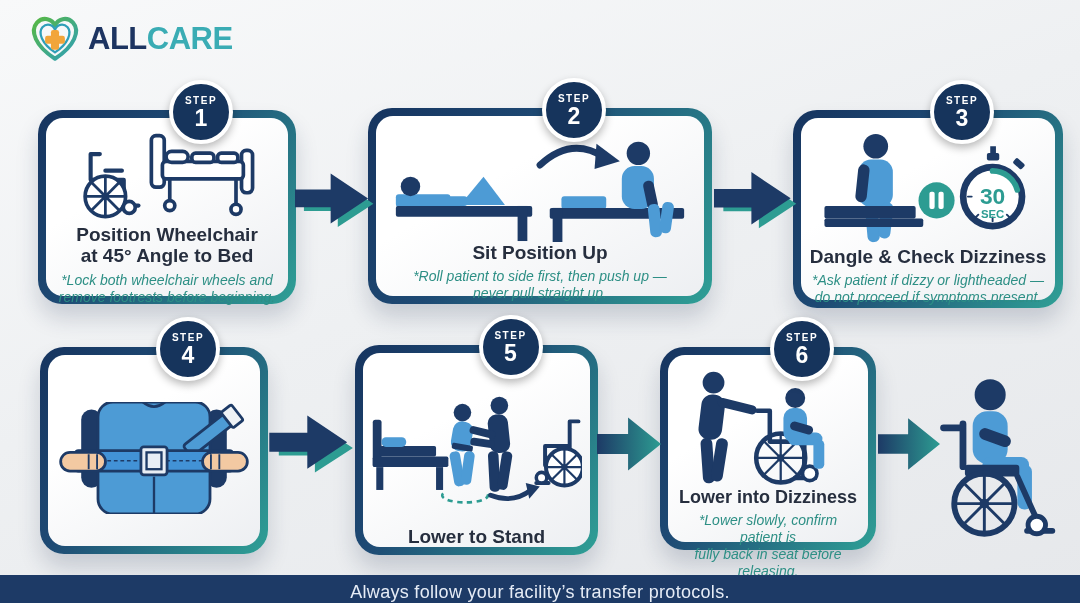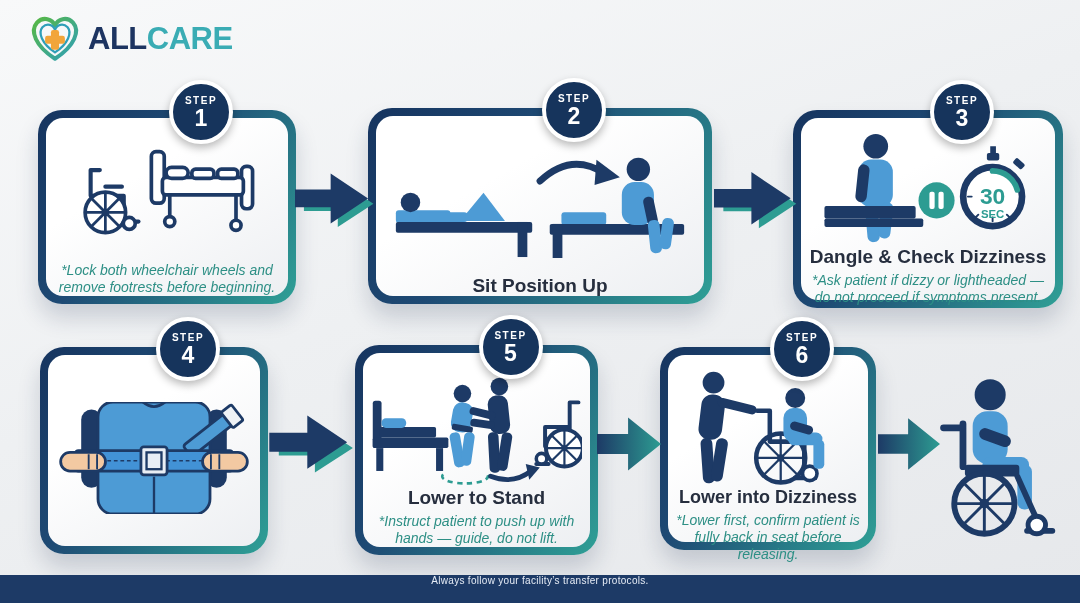--- a/index.html
+++ b/index.html
@@ -49,21 +49,21 @@
   .a1{left:295px;top:164px;width:82px;height:76px;}
   .a2{left:714px;top:164px;width:86px;height:76px;}
   .a3{left:266px;top:408px;width:94px;height:76px;}
   .a4{left:597px;top:412px;width:64px;height:64px;}
   .a5{left:878px;top:412px;width:62px;height:64px;}
   
   .final-icon{position:absolute;left:928px;top:366px;width:136px;height:182px;}
   
   .footer{
     position:absolute;left:0;bottom:0;width:100%;height:28px;background:#1d3a66;
-    color:#e6ecf6;display:flex;align-items:flex-start;justify-content:center;font-size:10px;letter-spacing:.3px;
+    color:#e6ecf6;display:flex;align-items:flex-end;justify-content:center;font-size:18px;letter-spacing:.3px;
   }
 </style>
 </head>
 <body>
 
 <div class="canvas">
 
   <div class="logo">
     <svg width="54" height="52" viewBox="0 0 60 56">
       <defs>
@@ -112,20 +112,22 @@
           </g>
           <g stroke="#1d3a66" stroke-width="3">
             <line x1="38" y1="48" x2="38" y2="92"></line>
             <line x1="16" y1="70" x2="60" y2="70"></line>
             <line x1="23" y1="55" x2="53" y2="85"></line>
             <line x1="53" y1="55" x2="23" y2="85"></line>
           </g>
           <circle cx="38" cy="70" r="4" fill="#1d3a66"></circle>
         </svg>
       </div>
+      <div class="title">Position Wheelchair
+at 45° Angle to Bed</div>
       <div class="note">*Lock both wheelchair wheels and
 remove footrests before beginning.</div>
     </div>
   </section>
 
   <section class="card c2">
     <div class="badge">
       <span class="stp">STEP</span>
       <span class="num">2</span>
     </div>
@@ -147,20 +149,22 @@
           <rect x="160" y="80" width="138" height="11" rx="2" fill="#1d3a66"></rect>
           <rect x="163" y="80" width="10" height="36" fill="#1d3a66"></rect>
           <circle cx="251" cy="24" r="12" fill="#1d3a66"></circle>
           <rect x="234" y="37" width="33" height="44" rx="13" fill="#4d9bd5"></rect>
           <rect x="258" y="52" width="11" height="30" rx="5" fill="#1d3a66" transform="rotate(-12 263 67)"></rect>
           <rect x="262" y="76" width="12" height="34" rx="5" fill="#4d9bd5" transform="rotate(-6 268 93)"></rect>
           <rect x="274" y="74" width="12" height="32" rx="5" fill="#4d9bd5" transform="rotate(8 280 90)"></rect>
         </svg>
       </div>
       <div class="title">Sit Position Up</div>
+      <div class="note">*Roll patient to side first, then push up —
+never pull straight up.</div>
     </div>
   </section>
 
   <section class="card c3">
     <div class="badge">
       <span class="stp">STEP</span>
       <span class="num">3</span>
     </div>
     <div class="card-inner">
       <div class="icon-wrap">
@@ -280,22 +284,20 @@
           </g>
           <circle cx="220" cy="86" r="3.5" fill="#1d3a66"></circle>
           <circle cx="194" cy="98" r="6" fill="#fff" stroke="#1d3a66" stroke-width="4"></circle>
 
           <path d="M82,116 A26,8 0 1 0 132,116" fill="none" stroke="#2d9c92" stroke-width="3" stroke-dasharray="6 5"></path>
           <path d="M136,118 Q162,128 182,112" fill="none" stroke="#1d3a66" stroke-width="5.5" stroke-linecap="round"></path>
           <polygon points="176,104 192,108 180,122" fill="#1d3a66"></polygon>
         </svg>
       </div>
       <div class="title">Lower to Stand</div>
-      <div class="note">*Instruct patient to push up with
-hands — guide, do not lift.</div>
     </div>
   </section>
 
   <section class="card c6">
     <div class="badge">
       <span class="stp">STEP</span>
       <span class="num">6</span>
     </div>
     <div class="card-inner">
       <div class="icon-wrap">
@@ -321,21 +323,21 @@
           <circle cx="146" cy="115" r="8" fill="#fff" stroke="#1d3a66" stroke-width="4"></circle>
 
           <circle cx="130" cy="32" r="11" fill="#1d3a66"></circle>
           <rect x="117" y="43" width="26" height="38" rx="11" fill="#4d9bd5"></rect>
           <rect x="122" y="70" width="38" height="14" rx="7" fill="#4d9bd5"></rect>
           <rect x="150" y="78" width="12" height="32" rx="5" fill="#4d9bd5"></rect>
           <rect x="124" y="60" width="26" height="10" rx="5" fill="#1d3a66" transform="rotate(16 137 65)"></rect>
         </svg>
       </div>
       <div class="title t-sm">Lower into Dizziness</div>
-      <div class="note">*Lower first, confirm patient is
+      <div class="note">*Lower slowly, confirm patient is
 fully back in seat before releasing.</div>
     </div>
   </section>
 
   <svg class="arrow a1" viewBox="0 0 92 80">
     <path d="M10,32 H48 V16 L88,42 L48,68 V50 H10 Z" fill="#2d9c92"></path>
     <path d="M0,26 H40 V8 L82,36 L40,64 V46 H0 Z" fill="#1d3a66"></path>
   </svg>
   <svg class="arrow a2" viewBox="0 0 92 80">
     <path d="M10,32 H48 V16 L88,42 L48,68 V50 H10 Z" fill="#2d9c92"></path>

